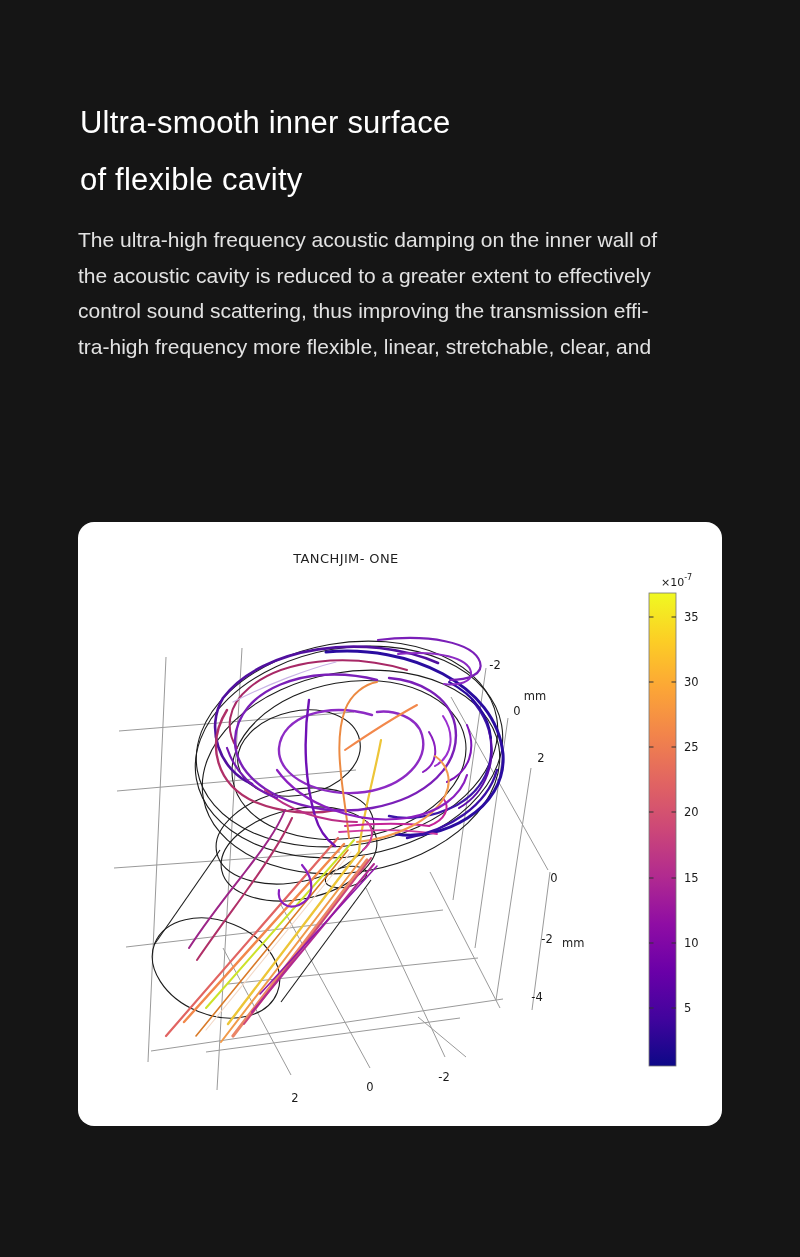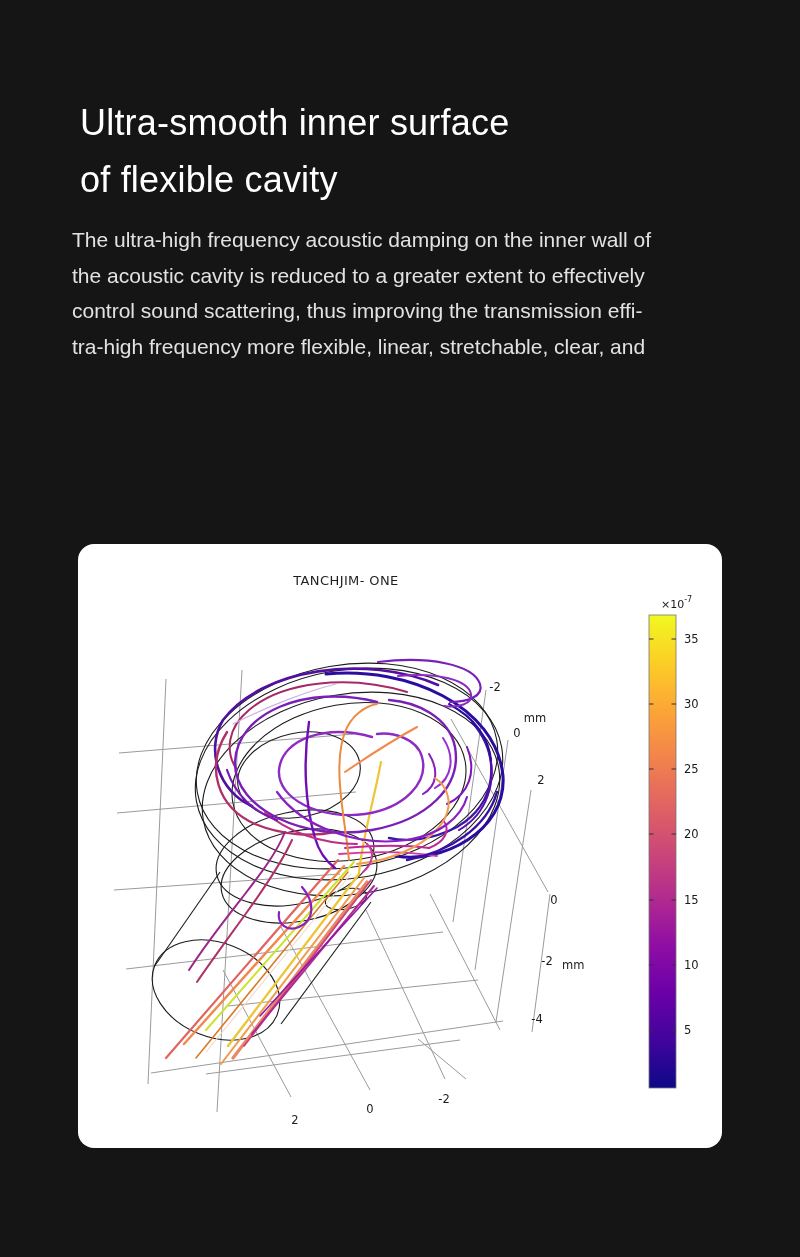--- a/index.html
+++ b/index.html
@@ -4,33 +4,33 @@
 <style>
   html,body{margin:0;padding:0;}
   body{
     width:800px;height:1257px;
     background:#151515;
     font-family:"Liberation Sans",sans-serif;
     position:relative;overflow:hidden;
   }
   .hero-title{
     position:absolute;left:80px;top:94px;
-    font-size:36px;line-height:57px;font-weight:500;
+    font-size:31px;line-height:57px;font-weight:500;
     color:#ffffff;letter-spacing:0.2px;
   }
   .hero-body{
-    position:absolute;left:72px;top:222px;width:670px;
+    position:absolute;left:78px;top:222px;width:670px;
     font-size:21px;line-height:35.5px;font-weight:400;
     color:#e2e2e2;
   }
   .hero-body div{white-space:nowrap;}
   .figure-card{
     position:absolute;left:78px;top:522px;
     width:644px;height:604px;
-    background:#ffffff;border-radius:16px;margin-top:22px;
+    background:#ffffff;border-radius:16px;
   }
   .figure-card svg{display:block;width:644px;height:604px;}
   svg text{font-family:"DejaVu Sans","Liberation Sans",sans-serif;fill:#1a1a1a;}
   .fig-title{font-size:13px;fill:#1f1f1f;letter-spacing:0.4px;}
   .tick{font-size:11.5px;}
   .cb-exp{font-size:11px;}
 </style>
 </head>
 <body>
 

